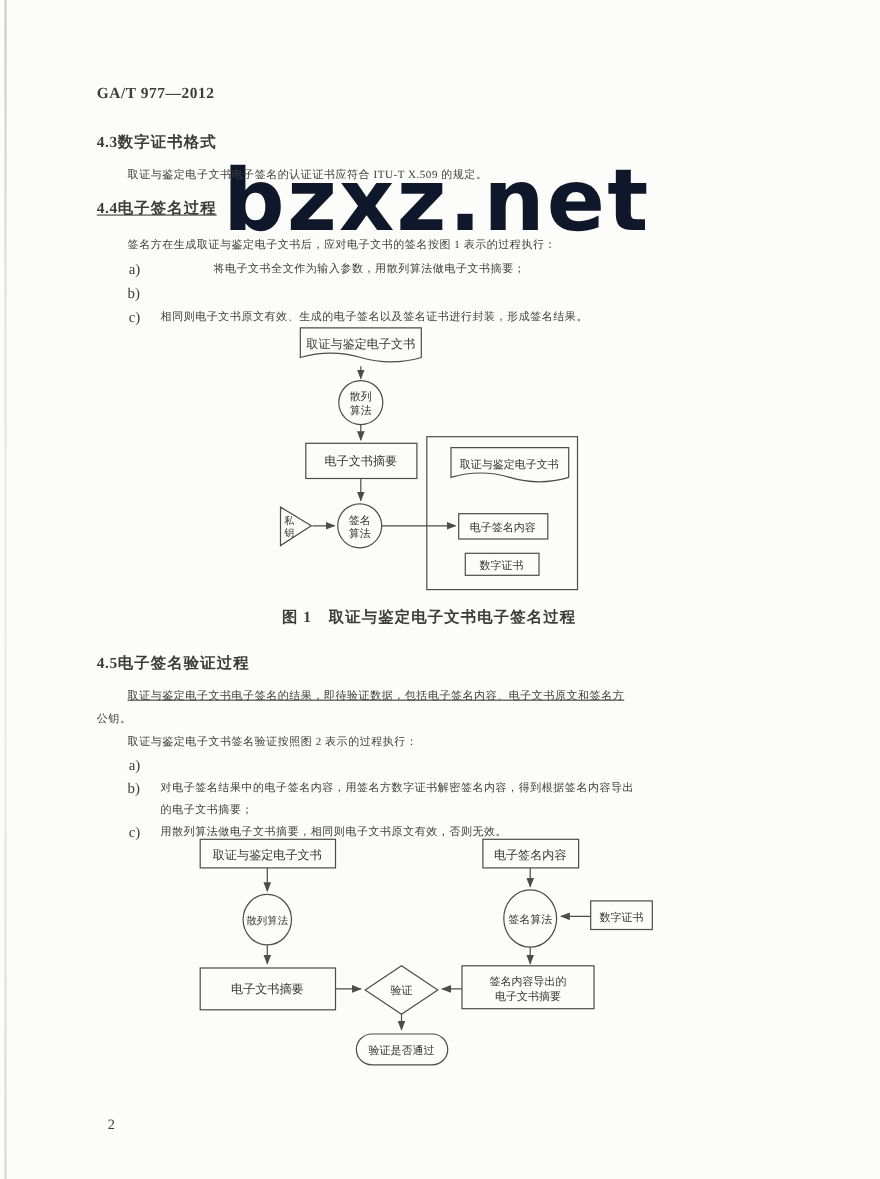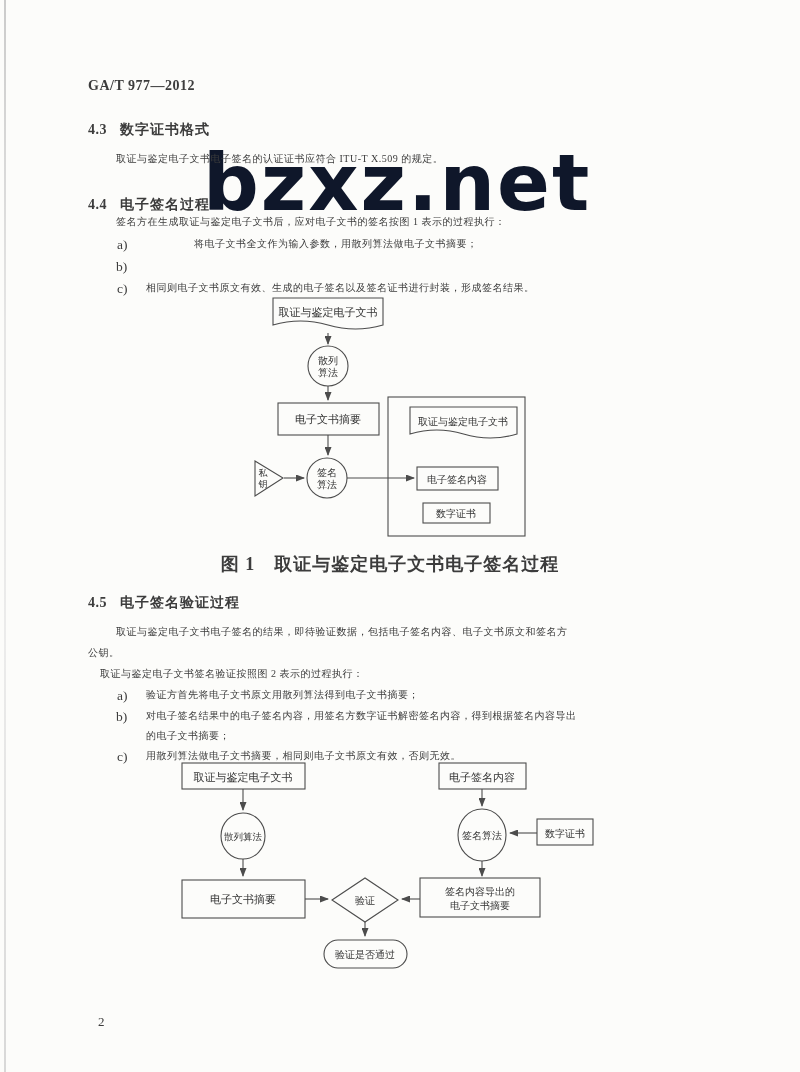--- a/index.html
+++ b/index.html
@@ -19,23 +19,23 @@
   }
   .watermark{
     position:absolute;left:203px;top:138px;
     font-family:"DejaVu Sans",sans-serif;
     font-weight:bold;font-size:78px;letter-spacing:2px;
     color:#0f172a;z-index:0;user-select:none;
   }
   .line{position:absolute;white-space:nowrap;z-index:2;font-size:10px;letter-spacing:.5px;}
   .hdr{font-size:14px;letter-spacing:.5px;}
   .heading{font-weight:bold;font-size:14px;letter-spacing:1px;}
-  .heading .num{margin-right:13px;letter-spacing:.5px;}
+  .heading .num{letter-spacing:.5px;}
   .marker{position:absolute;white-space:nowrap;z-index:2;font-size:13.5px;}
-  .caption{position:absolute;z-index:2;font-weight:bold;font-size:18px;text-align:center;letter-spacing:1px;}
+  .caption{position:absolute;z-index:2;font-weight:bold;font-size:14px;text-align:center;letter-spacing:1px;}
   .pageno{position:absolute;left:98px;top:1014px;font-size:13px;z-index:2;}
   svg{position:absolute;z-index:1;}
   svg text{fill:#343434;font-family:"Liberation Serif","DejaVu Serif",serif;}
   .shape{fill:none;stroke:#4c4c4c;stroke-width:1.1;}
   .aline{stroke:#4c4c4c;stroke-width:1.1;fill:none;}
 </style>
 </head>
 <body>
 
 <div class="page">
@@ -43,21 +43,21 @@
   <div class="edge-line"></div>
   <div class="watermark">bzxz.net</div>
 
   <div class="line hdr" style="left:88px;top:78px;font-weight:bold;">GA/T 977—2012</div>
 
   <div class="line heading" style="left:88px;top:121px;">
     <span class="num">4.3</span><span>数字证书格式</span>
   </div>
   <div class="line" style="left:116px;top:152px;">取证与鉴定电子文书电子签名的认证证书应符合 ITU-T X.509 的规定。</div>
 
-  <div class="line heading" style="left:88px;top:196px;">
+  <div class="line heading" style="left:88px;top:181px;text-decoration:underline;">
     <span class="num">4.4</span><span>电子签名过程</span>
   </div>
   <div class="line" style="left:116px;top:215px;text-align:center;">签名方在生成取证与鉴定电子文书后，应对电子文书的签名按图 1 表示的过程执行：</div>
   <div class="marker" style="left:117px;top:237px;">a)</div>
   <div class="line" style="left:146px;top:237px;margin-left:48px;">将电子文书全文作为输入参数，用散列算法做电子文书摘要；</div>
   <div class="marker" style="left:116px;top:259px;">b)</div>
   <div class="marker" style="left:117px;top:281px;">c)</div>
   <div class="line" style="left:146px;top:281px;">相同则电子文书原文有效、生成的电子签名以及签名证书进行封装，形成签名结果。</div>
 
   <svg style="left:200px;top:292px;" width="345" height="252" viewBox="200 292 345 252">
@@ -105,25 +105,24 @@
 
     <rect class="shape" x="423" y="503" width="67" height="20"></rect>
     <text x="456" y="517" font-size="10" text-anchor="middle">数字证书</text>
   </svg>
 
   <div class="caption" style="left:200px;top:552px;width:380px;">图 1　取证与鉴定电子文书电子签名过程</div>
 
   <div class="line heading" style="left:88px;top:594px;">
     <span class="num">4.5</span><span>电子签名验证过程</span>
   </div>
-  <div class="line" style="left:116px;top:625px;">取证与鉴定电子文书电子签名的结果，即待验证数据，包括电子签名内容、电子文书原文和签名方</div>
+  <div class="line" style="left:116px;top:625px;text-decoration:underline;">取证与鉴定电子文书电子签名的结果，即待验证数据，包括电子签名内容、电子文书原文和签名方</div>
   <div class="line" style="left:88px;top:646px;">公钥。</div>
-  <div class="line" style="left:100px;top:667px;">取证与鉴定电子文书签名验证按照图 2 表示的过程执行：</div>
+  <div class="line" style="left:116px;top:667px;">取证与鉴定电子文书签名验证按照图 2 表示的过程执行：</div>
   <div class="marker" style="left:117px;top:688px;">a)</div>
-  <div class="line" style="left:146px;top:688px;">验证方首先将电子文书原文用散列算法得到电子文书摘要；</div>
   <div class="marker" style="left:116px;top:709px;">b)</div>
   <div class="line" style="left:146px;top:709px;text-align:center;">对电子签名结果中的电子签名内容，用签名方数字证书解密签名内容，得到根据签名内容导出</div>
   <div class="line" style="left:146px;top:729px;">的电子文书摘要；</div>
   <div class="marker" style="left:117px;top:749px;">c)</div>
   <div class="line" style="left:146px;top:749px;">用散列算法做电子文书摘要，相同则电子文书原文有效，否则无效。</div>
 
   <svg style="left:160px;top:755px;" width="450" height="222" viewBox="160 755 450 222">
     <defs>
       <marker id="ah2" markerWidth="9" markerHeight="7" refX="8" refY="3.5" orient="auto" markerUnits="userSpaceOnUse">
         <path d="M0,0 L9,3.5 L0,7 Z" fill="#4c4c4c"></path>

